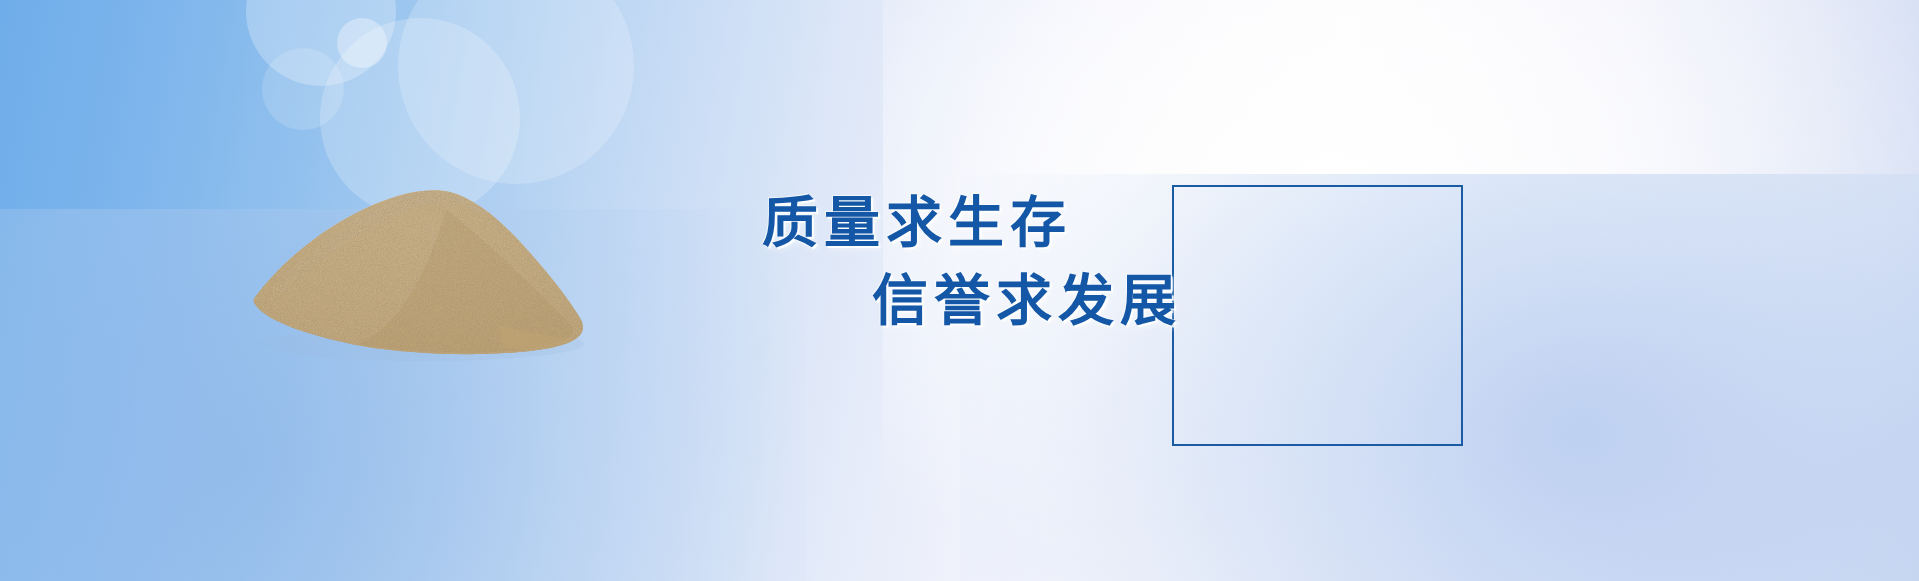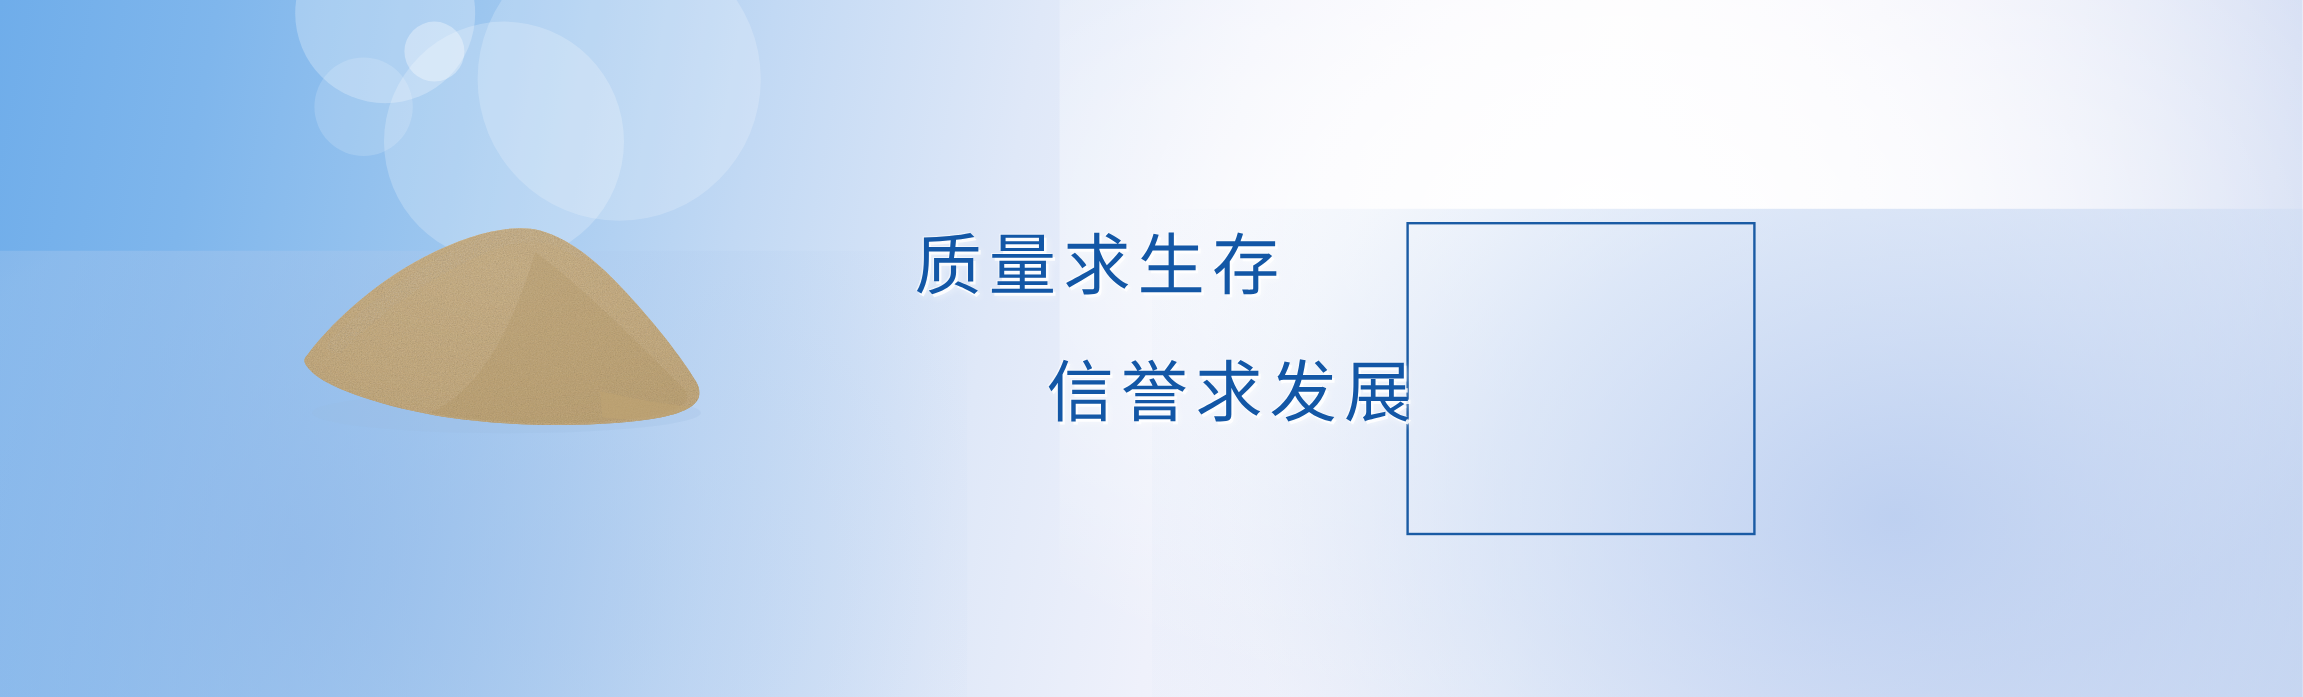--- a/index.html
+++ b/index.html
@@ -124,32 +124,32 @@
   
   .slogan {
     position: absolute;
     left: 0;
     top: 186px;
     width: 1919px;
     pointer-events: none;
   }
   .slogan-line {
     color: #1357a6;
-    font-weight: 400;
+    font-weight: 700;
     font-size: 56px;
     line-height: 74px;
     letter-spacing: 6px;
     white-space: nowrap;
     text-shadow:
        2px 2px 0 rgba(255,255,255,0.85),
       -1px -1px 0 rgba(255,255,255,0.55),
        3px 3px 6px rgba(255,255,255,0.55);
   }
   .slogan-line.l1 { margin-left: 762px; }
-  .slogan-line.l2 { margin-left: 872px; margin-top: 32px; }
+  .slogan-line.l2 { margin-left: 872px; margin-top: 4px; }
 </style>
 </head>
 <body>
 
 <div class="banner">
 
   <div class="bg-base"></div>
   <div class="bg-bloom"></div>
   <div class="bg-corner-br"></div>
   <div class="bg-corner-bl"></div>

